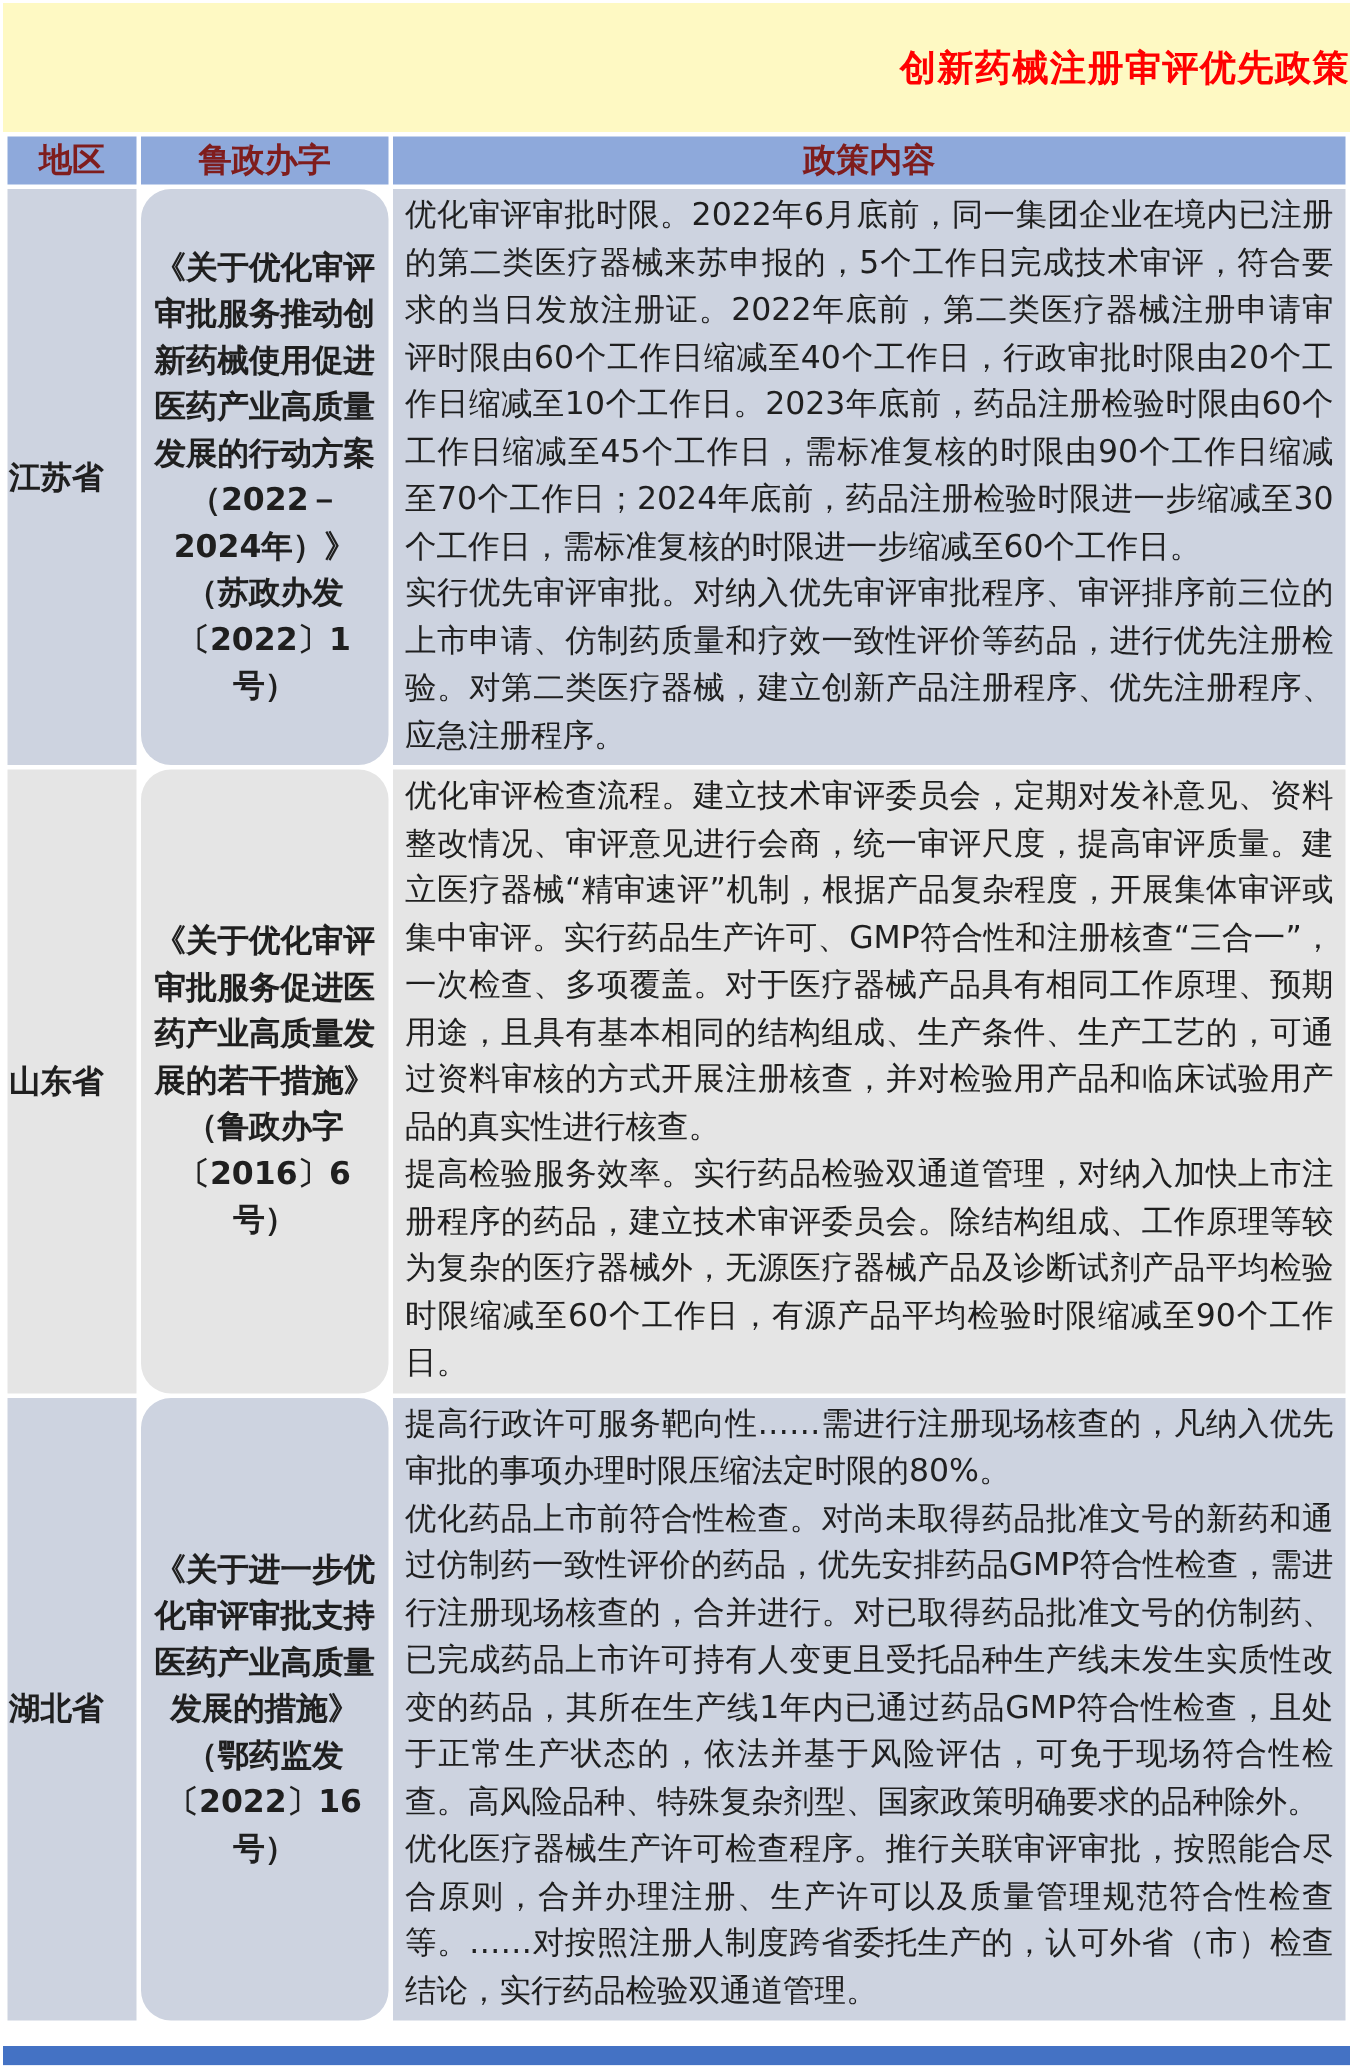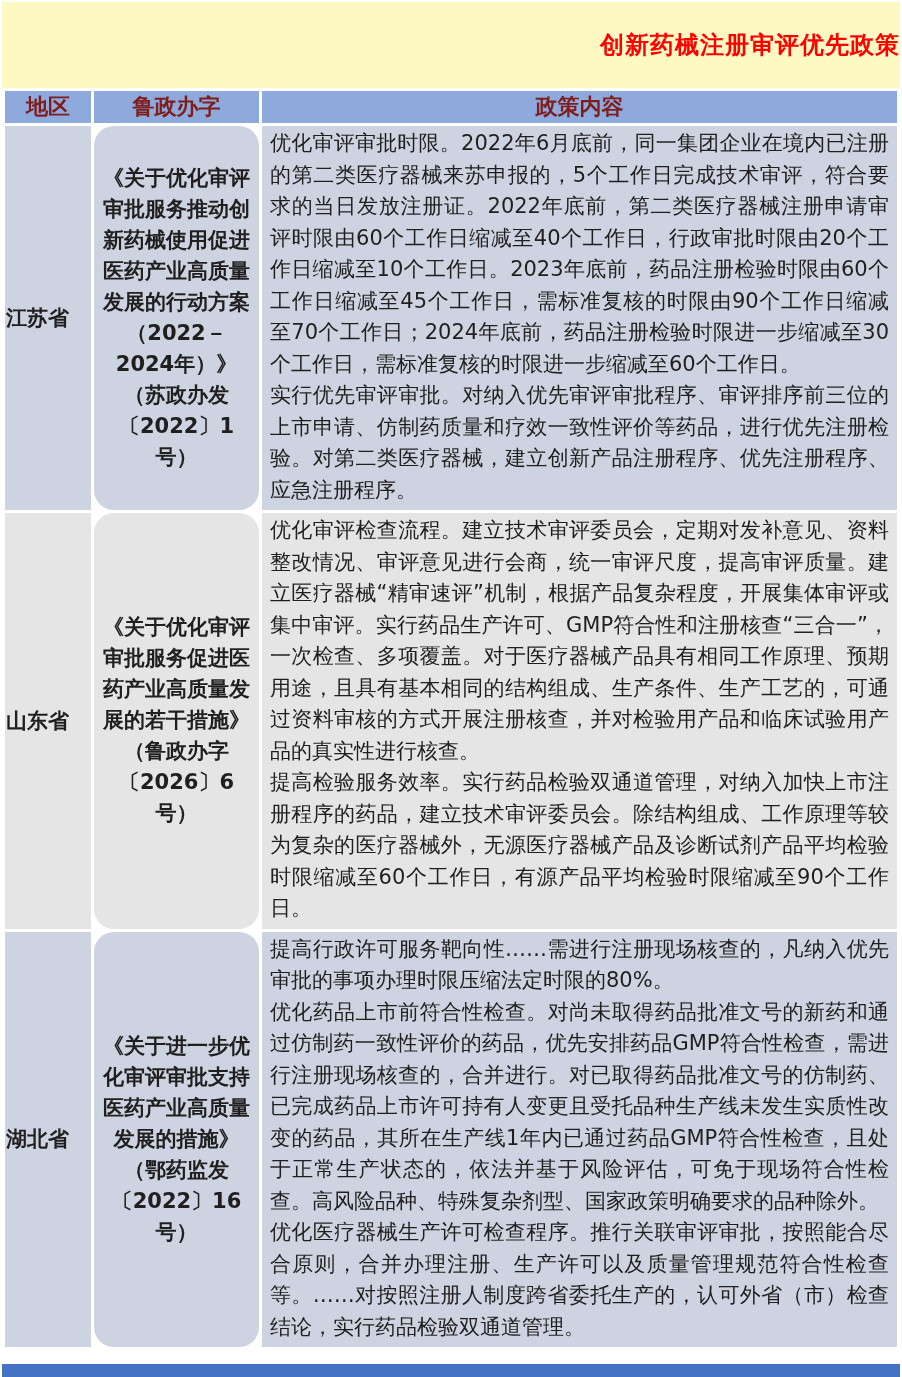--- a/index.html
+++ b/index.html
@@ -109,21 +109,21 @@
       <tr class="row-odd">
         <td class="region">江苏省</td>
         <td class="pname">《关于优化审评审批服务推动创新药械使用促进医药产业高质量发展的行动方案（2022－2024年）》（苏政办发〔2022〕1号）</td>
         <td class="pcontent">
           <p>优化审评审批时限。2022年6月底前，同一集团企业在境内已注册的第二类医疗器械来苏申报的，5个工作日完成技术审评，符合要求的当日发放注册证。2022年底前，第二类医疗器械注册申请审评时限由60个工作日缩减至40个工作日，行政审批时限由20个工作日缩减至10个工作日。2023年底前，药品注册检验时限由60个工作日缩减至45个工作日，需标准复核的时限由90个工作日缩减至70个工作日；2024年底前，药品注册检验时限进一步缩减至30个工作日，需标准复核的时限进一步缩减至60个工作日。</p>
           <p>实行优先审评审批。对纳入优先审评审批程序、审评排序前三位的上市申请、仿制药质量和疗效一致性评价等药品，进行优先注册检验。对第二类医疗器械，建立创新产品注册程序、优先注册程序、应急注册程序。</p>
         </td>
       </tr>
       <tr class="row-even">
         <td class="region">山东省</td>
-        <td class="pname">《关于优化审评审批服务促进医药产业高质量发展的若干措施》（鲁政办字〔2026〕6号）</td>
+        <td class="pname">《关于优化审评审批服务促进医药产业高质量发展的若干措施》（鲁政办字〔2016〕6号）</td>
         <td class="pcontent">
           <p>优化审评检查流程。建立技术审评委员会，定期对发补意见、资料整改情况、审评意见进行会商，统一审评尺度，提高审评质量。建立医疗器械“精审速评”机制，根据产品复杂程度，开展集体审评或集中审评。实行药品生产许可、GMP符合性和注册核查“三合一”，一次检查、多项覆盖。对于医疗器械产品具有相同工作原理、预期用途，且具有基本相同的结构组成、生产条件、生产工艺的，可通过资料审核的方式开展注册核查，并对检验用产品和临床试验用产品的真实性进行核查。</p>
           <p>提高检验服务效率。实行药品检验双通道管理，对纳入加快上市注册程序的药品，建立技术审评委员会。除结构组成、工作原理等较为复杂的医疗器械外，无源医疗器械产品及诊断试剂产品平均检验时限缩减至60个工作日，有源产品平均检验时限缩减至90个工作日。</p>
         </td>
       </tr>
       <tr class="row-odd">
         <td class="region">湖北省</td>
         <td class="pname">《关于进一步优化审评审批支持医药产业高质量发展的措施》（鄂药监发〔2022〕16号）</td>
         <td class="pcontent">
           <p>提高行政许可服务靶向性……需进行注册现场核查的，凡纳入优先审批的事项办理时限压缩法定时限的80%。</p>

